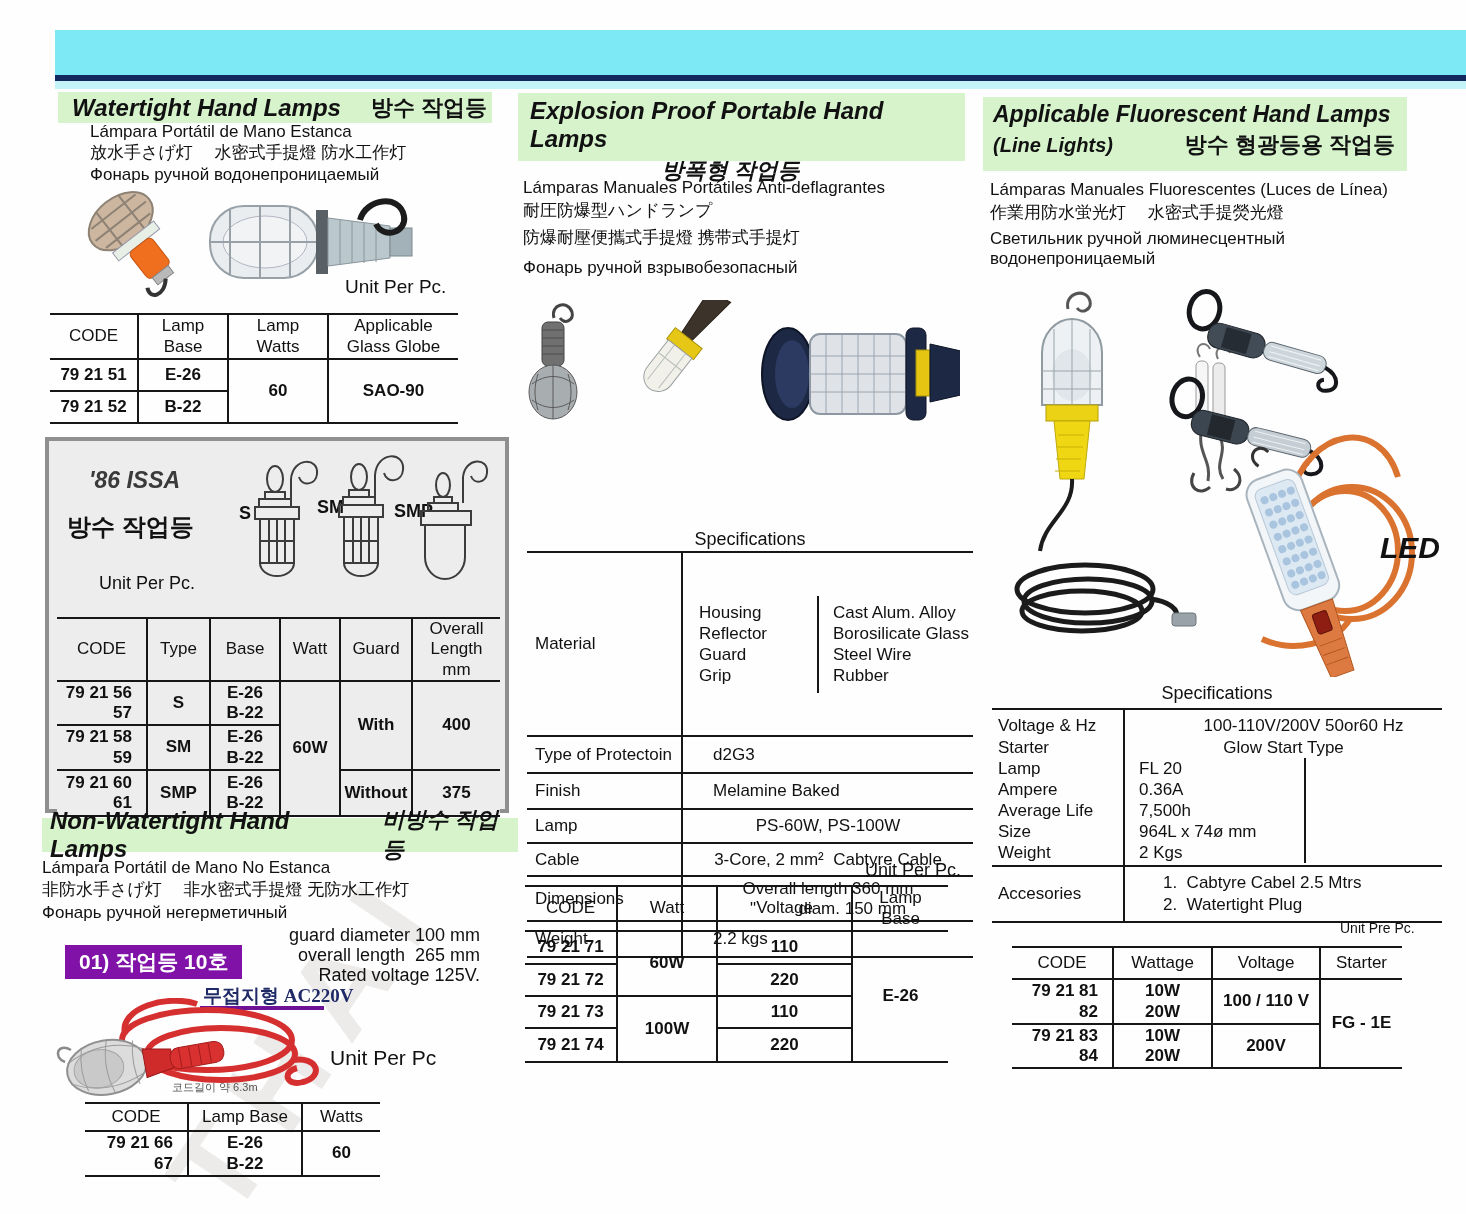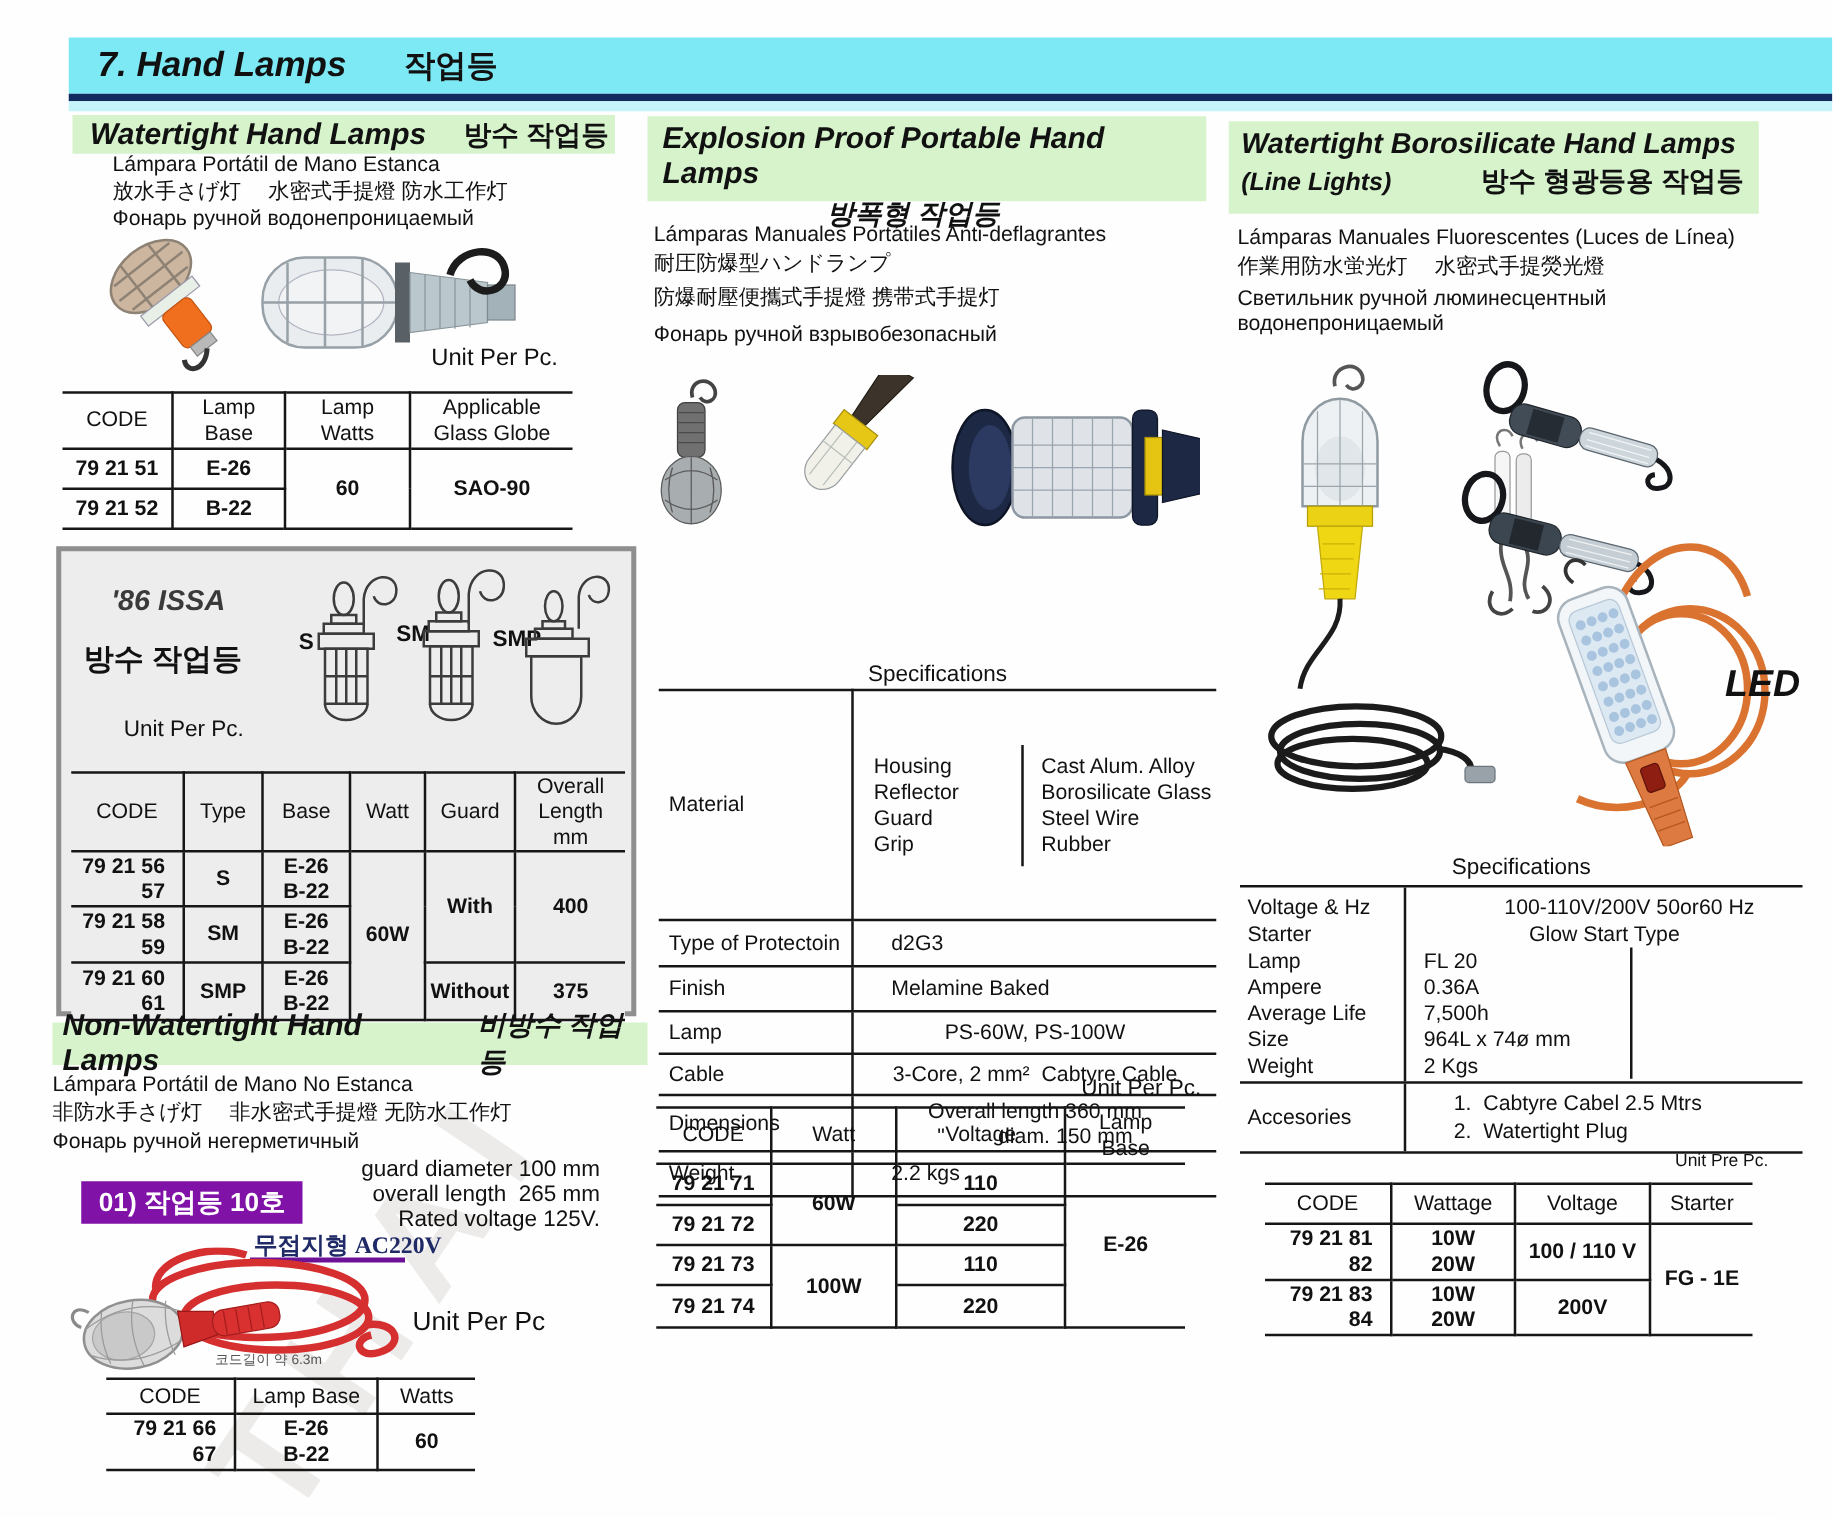--- a/index.html
+++ b/index.html
@@ -76,23 +76,20 @@
 </head>
 <body>
 
 <div id="page">
 
   <div class="abs watermark" style="left:140px;top:1160px;">THAI</div>
 
   <div class="abs banner" style="left:55px;top:30px;width:1411px;height:45px;"></div>
   <div class="abs banner-line" style="left:55px;top:75px;width:1411px;height:6px;"></div>
   <div class="abs banner-sub" style="left:55px;top:81px;width:1411px;height:8px;"></div>
-  <div class="abs" style="left:78px;top:36px;">
-    <span class="page-title-en">7. Hand Lamps</span><span class="page-title-kr">작업등</span>
-  </div>
 
   <div class="abs ghdr" style="left:58px;top:92px;width:420px;height:31px;padding-left:14px;display:flex;align-items:center;">
     <span class="en">Watertight Hand Lamps</span>
     <span class="kr" style="margin-left:30px;">방수 작업등</span>
   </div>
   <div class="abs sub" style="left:90px;top:122px;">Lámpara Portátil de Mano Estanca</div>
   <div class="abs sub" style="left:90px;top:143px;">放水手さげ灯　 水密式手提燈 防水工作灯</div>
   <div class="abs sub" style="left:90px;top:165px;">Фонарь ручной водонепроницаемый</div>
 
   <svg class="abs" style="left:60px;top:188px;" width="390" height="112" viewBox="0 0 390 112">
@@ -410,21 +407,21 @@
       <td>110</td>
     </tr>
     <tr style="height:34px;">
       <td>79 21 74</td>
       <td>220</td>
     </tr>
   </tbody>
     </table>
 
   <div class="abs ghdr" style="left:983px;top:97px;width:424px;height:74px;">
-    <div class="en" style="font-size:23px;padding:4px 0 0 10px;">Watertight Borosilicate Hand Lamps</div>
+    <div class="en" style="font-size:23px;padding:4px 0 0 10px;">Applicable Fluorescent Hand Lamps</div>
     <div style="display:flex;justify-content:space-between;align-items:baseline;padding:2px 12px 0 10px;">
       <span class="bi" style="font-size:20px;">(Line Lights)</span>
       <span class="b" style="font-size:22px;">방수 형광등용 작업등</span>
     </div>
   </div>
   <div class="abs sub" style="left:990px;top:180px;">Lámparas Manuales Fluorescentes (Luces de Línea)</div>
   <div class="abs sub" style="left:990px;top:203px;">作業用防水蛍光灯　 水密式手提熒光燈</div>
   <div class="abs sub pre" style="left:990px;top:229px;">Светильник ручной люминесцентный
 водонепроницаемый</div>
 

